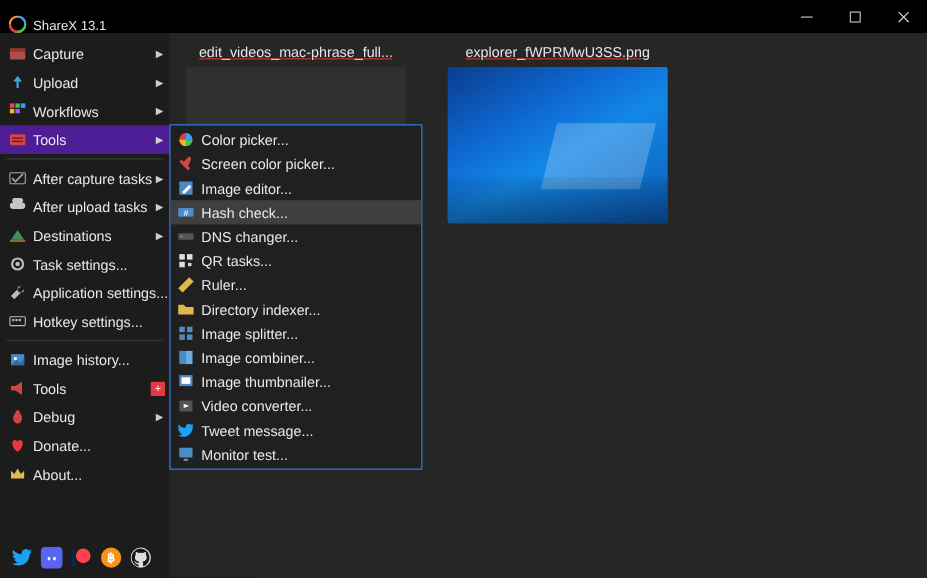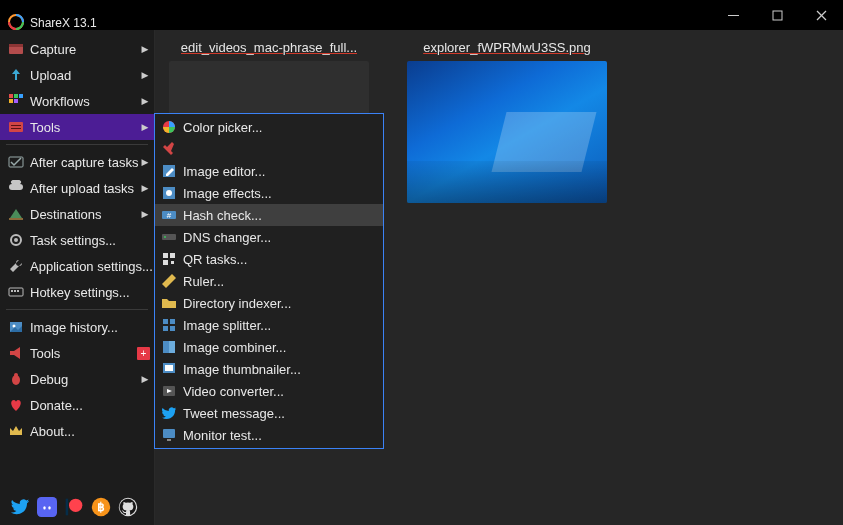--- a/index.html
+++ b/index.html
@@ -266,38 +266,30 @@
             </svg>
           </span>
         <span class="label">Color picker...</span>
       </div>
       <div class="menuitem">
         <span class="micon">
             <svg viewBox="0 0 16 16">
               <path d="M13 3 L11 1 L6 6 L4 4 L2 6 L10 14 L12 12 L10 10 Z" fill="#d24545"></path>
             </svg>
           </span>
+        <span class="label">Screen color picker...</span>
       </div>
       <div class="menuitem">
         <span class="micon">
             <svg viewBox="0 0 16 16">
               <rect x="2" y="2" width="12" height="12" fill="#4c8cc4"></rect>
               <path d="M11 5 L13 7 L7 13 L5 13 L5 11 Z" fill="#fff"></path>
             </svg>
           </span>
         <span class="label">Image editor...</span>
-      </div>
-      <div class="menuitem">
-        <span class="micon">
-            <svg viewBox="0 0 16 16">
-              <rect x="2" y="2" width="12" height="12" fill="#4c8cc4"></rect>
-              <circle cx="8" cy="8" r="3" fill="#fff"></circle>
-            </svg>
-          </span>
-        <span class="label">Image effects...</span>
       </div>
       <div class="menuitem highlight">
         <span class="micon">
             <svg viewBox="0 0 16 16">
               <rect x="1" y="4" width="14" height="8" rx="1" fill="#4c8cc4"></rect>
               <text x="8" y="11" font-size="8" text-anchor="middle" fill="#fff">#</text>
             </svg>
           </span>
         <span class="label">Hash check...</span>
       </div>

